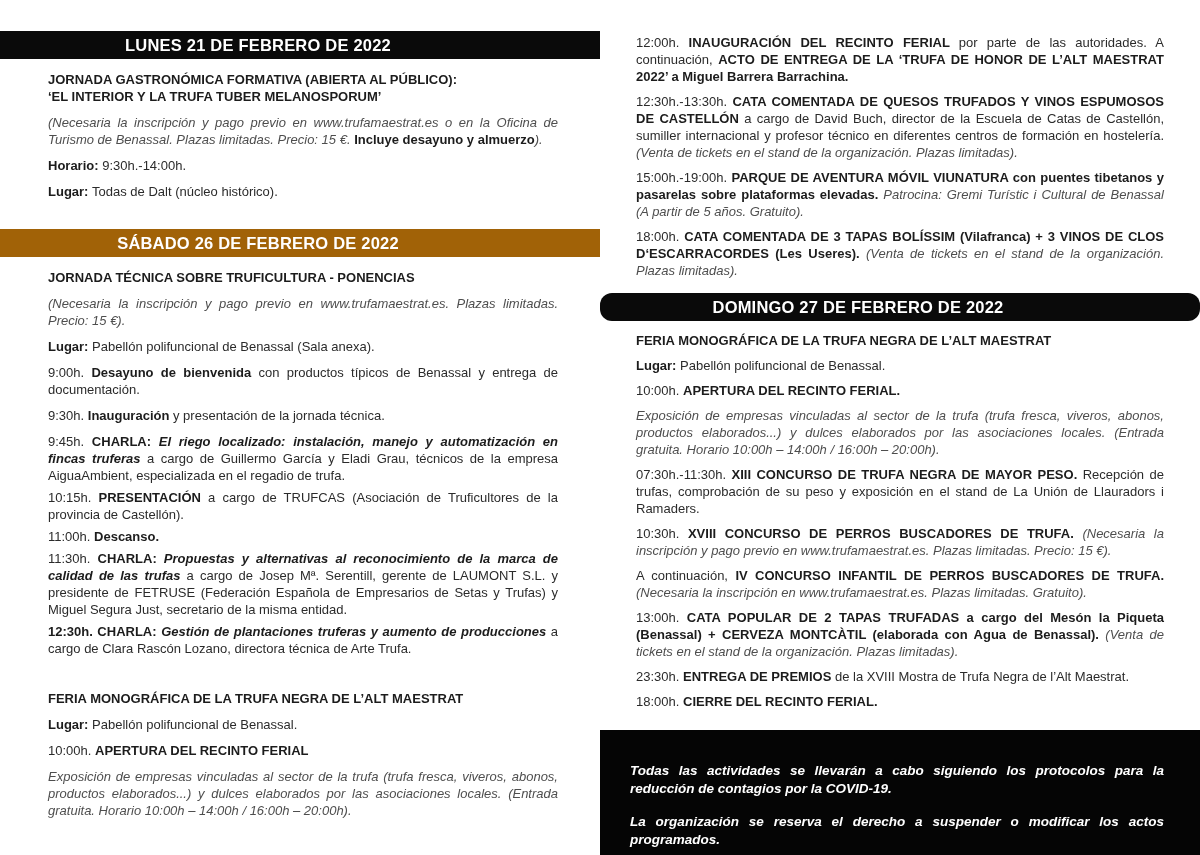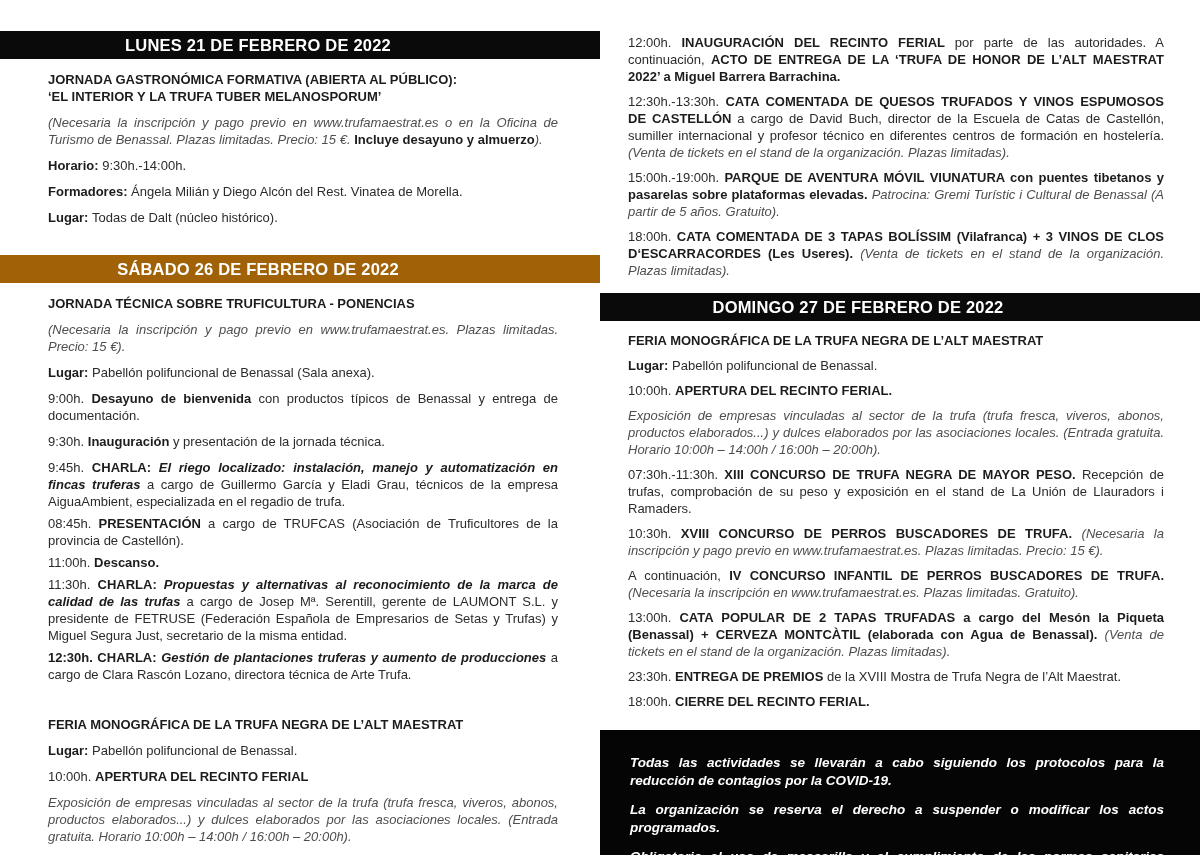--- a/index.html
+++ b/index.html
@@ -13,68 +13,67 @@
   .col-right{left:600px;}
 
   .bar{
     flex:none;height:28px;line-height:28px;
     background:#0a0a0a;color:#ffffff;
     font-weight:bold;font-size:16.5px;letter-spacing:.2px;
     text-align:center;padding-right:84px;
     margin:20px 0 12px 0;
   }
   .col-left > .bar:first-child{margin-top:31px;}
-  .col-right > .bar{margin-top:6px;margin-bottom:11px;}
+  .col-right > .bar{margin-top:6px;margin-bottom:11px;border-radius:12px;}
 
   .para{
     flex:none;font-size:13px;line-height:17px;color:#2b2b2b;
     text-align:justify;white-space:pre-line;
   }
   .col-left  > .para{margin:0 42px 9px 48px;}
-  .col-right > .para{margin:0 36px 8px 28px;}
+  .col-right > .para{margin:0 36px 8px 36px;}
   .col-right > .para:first-child{margin-top:34px;}
   .col .para.tight{margin-bottom:5px;}
   .col .para.section-gap{margin-top:24px;}
   .col .para.align-left{text-align:left;}
 
   .s-r{color:#2b2b2b;}
   .s-b{font-weight:bold;color:#1c1c1c;}
   .s-i{font-style:italic;color:#4e4e4e;}
   .s-bi{font-weight:bold;font-style:italic;color:#1c1c1c;}
 
   .covid-box{
     flex:1 1 auto;background:#050505;
     margin-top:12px;padding:16px 36px 0 30px;
   }
   .box-para{
     color:#ffffff;font-weight:bold;font-style:italic;
     font-size:13.5px;line-height:17.5px;text-align:justify;
-    margin:8px 0 12px 0;
+    margin:16px 0 12px 0;
   }
 </style>
 </head>
 <body>
 
 <div class="page">
   <div class="col col-left">
       <div class="bar" style="background: rgb(10, 10, 10); color: rgb(255, 255, 255);">LUNES 21 DE FEBRERO DE 2022</div>
       <div class="para align-left"><span class="s-b">JORNADA GASTRONÓMICA FORMATIVA (ABIERTA AL PÚBLICO):
 ‘EL INTERIOR Y LA TRUFA TUBER MELANOSPORUM’</span></div>
       <div class="para"><span class="s-i">(Necesaria la inscripción y pago previo en www.trufamaestrat.es o en la Oficina de Turismo de Benassal. Plazas limitadas. Precio: 15 €. </span><span class="s-b">Incluye desayuno y almuerzo</span><span class="s-i">).</span></div>
       <div class="para"><span class="s-b">Horario: </span><span class="s-r">9:30h.-14:00h.</span></div>
-      <div class="para"><span class="s-b">Formadores: </span><span class="s-r">Ángela Milián y Diego Alcón del Rest. Vinatea de Morella.</span></div>
       <div class="para"><span class="s-b">Lugar: </span><span class="s-r">Todas de Dalt (núcleo histórico).</span></div>
       <div class="bar" style="background: #a16207; color: rgb(255, 255, 255);">SÁBADO 26 DE FEBRERO DE 2022</div>
       <div class="para"><span class="s-b">JORNADA TÉCNICA SOBRE TRUFICULTURA - PONENCIAS</span></div>
       <div class="para"><span class="s-i">(Necesaria la inscripción y pago previo en www.trufamaestrat.es. Plazas limitadas. Precio: 15 €).</span></div>
       <div class="para"><span class="s-b">Lugar: </span><span class="s-r">Pabellón polifuncional de Benassal (Sala anexa).</span></div>
       <div class="para"><span class="s-r">9:00h. </span><span class="s-b">Desayuno de bienvenida </span><span class="s-r">con productos típicos de Benassal y entrega de documentación.</span></div>
       <div class="para"><span class="s-r">9:30h. </span><span class="s-b">Inauguración </span><span class="s-r">y presentación de la jornada técnica.</span></div>
       <div class="para tight"><span class="s-r">9:45h. </span><span class="s-b">CHARLA: </span><span class="s-bi">El riego localizado: instalación, manejo y automatización en fincas truferas</span><span class="s-r"> a cargo de Guillermo García y Eladi Grau, técnicos de la empresa AiguaAmbient, especializada en el regadio de trufa.</span></div>
-      <div class="para tight"><span class="s-r">08:45h. </span><span class="s-b">PRESENTACIÓN </span><span class="s-r">a cargo de TRUFCAS (Asociación de Truficultores de la provincia de Castellón).</span></div>
+      <div class="para tight"><span class="s-r">10:15h. </span><span class="s-b">PRESENTACIÓN </span><span class="s-r">a cargo de TRUFCAS (Asociación de Truficultores de la provincia de Castellón).</span></div>
       <div class="para tight"><span class="s-r">11:00h. </span><span class="s-b">Descanso.</span></div>
       <div class="para tight"><span class="s-r">11:30h. </span><span class="s-b">CHARLA: </span><span class="s-bi">Propuestas y alternativas al reconocimiento de la marca de calidad de las trufas</span><span class="s-r"> a cargo de Josep Mª. Serentill, gerente de LAUMONT S.L. y presidente de FETRUSE (Federación Española de Empresarios de Setas y Trufas) y Miguel Segura Just, secretario de la misma entidad.</span></div>
       <div class="para"><span class="s-b">12:30h. CHARLA: </span><span class="s-bi">Gestión de plantaciones truferas y aumento de producciones</span><span class="s-r"> a cargo de Clara Rascón Lozano, directora técnica de Arte Trufa.</span></div>
       <div class="para section-gap"><span class="s-b">FERIA MONOGRÁFICA DE LA TRUFA NEGRA DE L’ALT MAESTRAT</span></div>
       <div class="para"><span class="s-b">Lugar: </span><span class="s-r">Pabellón polifuncional de Benassal.</span></div>
       <div class="para"><span class="s-r">10:00h. </span><span class="s-b">APERTURA DEL RECINTO FERIAL</span></div>
       <div class="para"><span class="s-i">Exposición de empresas vinculadas al sector de la trufa (trufa fresca, viveros, abonos, productos elaborados...) y dulces elaborados por las asociaciones locales. (Entrada gratuita. Horario 10:00h – 14:00h / 16:00h – 20:00h).</span></div>
     </div>
   <div class="col col-right">
       <div class="para"><span class="s-r">12:00h. </span><span class="s-b">INAUGURACIÓN DEL RECINTO FERIAL </span><span class="s-r">por parte de las autoridades. A continuación, </span><span class="s-b">ACTO DE ENTREGA DE LA ‘TRUFA DE HONOR DE L’ALT MAESTRAT 2022’ a Miguel Barrera Barrachina.</span></div>

